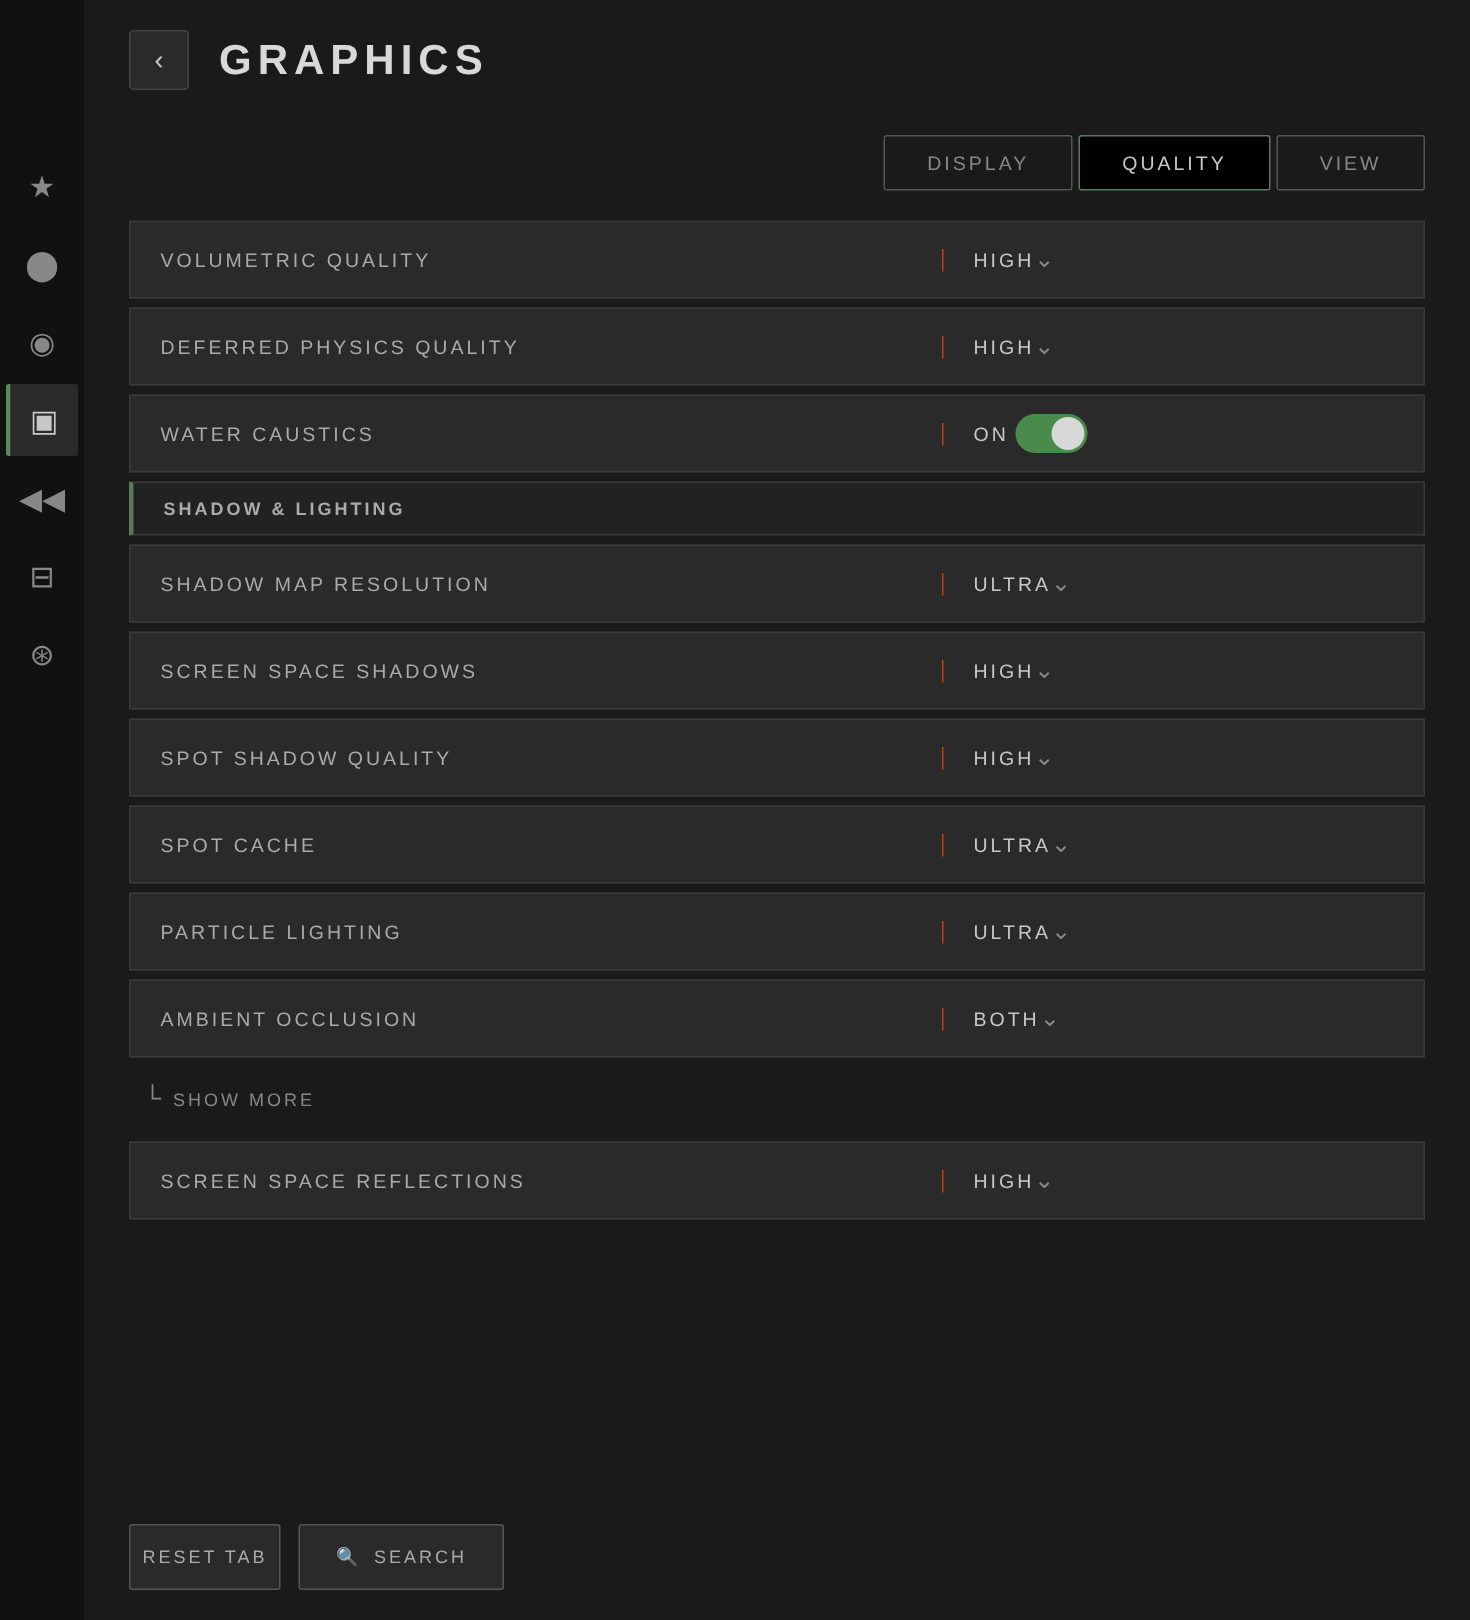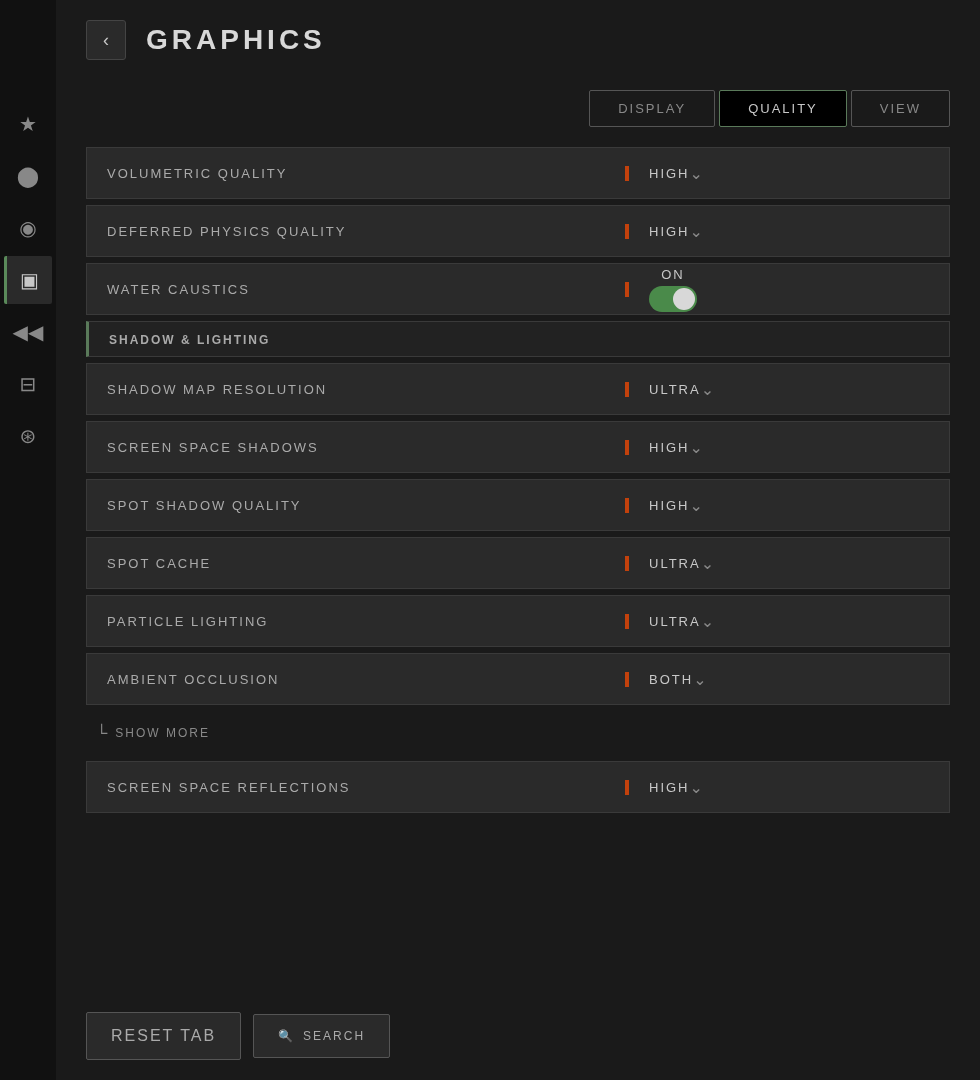--- a/index.html
+++ b/index.html
@@ -135,21 +135,21 @@
       cursor: pointer;
     }
 
     .setting-label {
       flex: 1;
       padding: 0 20px;
       font-size: 13px;
       letter-spacing: 2px;
       text-transform: uppercase;
       color: #aaa;
-      border-right: 4px solid #c2410c;
+      border-right: 1px solid #c2410c;
     }
 
     .setting-value {
       width: 320px;
       padding: 0 20px;
       font-size: 13px;
       letter-spacing: 2px;
       text-transform: uppercase;
       color: #c8c8c8;
       display: flex;
@@ -159,21 +159,20 @@
     .chevron {
       color: #888;
       font-size: 16px;
     }
 
     
     .toggle-container {
       display: flex;
       align-items: center;
       gap: 4px;
-      flex-direction: column;
     }
 
     .toggle {
       width: 48px;
       height: 26px;
       background: #4a8a4a;
       border-radius: 13px;
       position: relative;
       display: flex;
       align-items: center;
@@ -231,25 +230,25 @@
 
     
     .bottom-bar {
       padding: 20px 30px;
       display: flex;
       gap: 12px;
       align-items: center;
     }
 
     .reset-btn {
-      padding: 14px 24px;
+      padding: 14px 8px;
       background: #2a2a2a;
       border: 1px solid #555;
       color: #aaa;
-      font-size: 16px;
+      font-size: 12px;
       letter-spacing: 2px;
       text-transform: uppercase;
       cursor: pointer;
       border-radius: 2px;
     }
 
     .search-btn {
       padding: 14px 24px;
       background: #2a2a2a;
       border: 1px solid #555;

